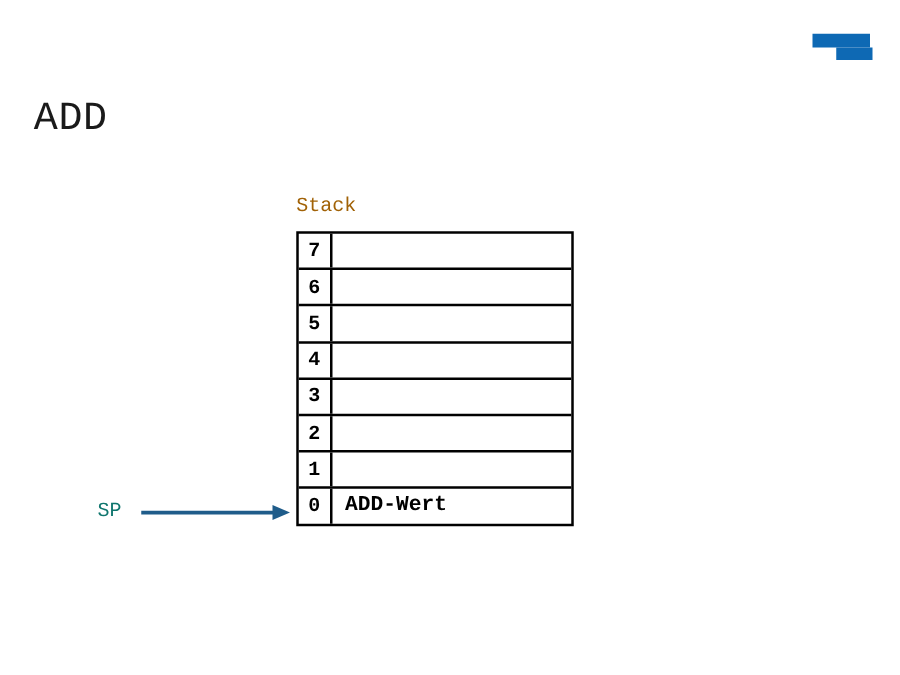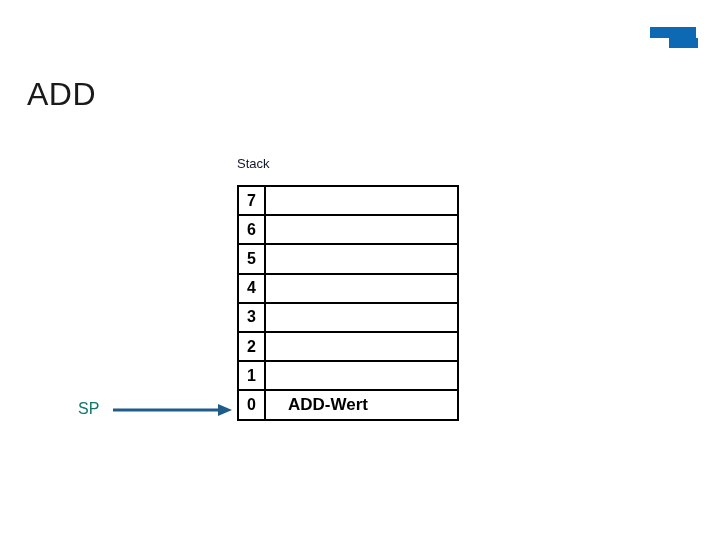--- a/index.html
+++ b/index.html
@@ -2,40 +2,40 @@
 <html><head>
 <meta charset="utf-8">
 <style>
   html, body { margin: 0; padding: 0; background: #ffffff; }
   .slide {
     position: relative;
     width: 720px;
     height: 540px;
     background: #ffffff;
     overflow: hidden;
-    font-family: Liberation Sans, sans-serif;
+    font-family: Liberation Mono, monospace;
     color: #1a1a1a;
   }
   .logo-part { position: absolute; }
   .logo-top    { left: 650px; top: 27px; width: 46px; height: 11px; }
   .logo-bottom { left: 669px; top: 38px; width: 29px; height: 10px; }
   .title {
     position: absolute;
     left: 27px; top: 76px;
     margin: 0;
     font-size: 32px;
     font-weight: 400;
     letter-spacing: 0.5px;
     color: #1a1a1a;
   }
   .stack-label {
     position: absolute;
     left: 237px; top: 156px;
-    font-size: 13px;
-    color: #0f172a;
+    font-size: 16px;
+    color: #a16207;
   }
   .stack-table {
     position: absolute;
     left: 237px; top: 185px;
     width: 222px;
     border: 2px solid #000;
     box-sizing: border-box;
     background: #ffffff;
   }
   .stack-row {
@@ -48,21 +48,21 @@
   .cell.index {
     width: 27px;
     border-right: 2px solid #000;
     justify-content: center;
     font-weight: bold;
     font-size: 16px;
     color: #000;
   }
   .cell.value {
     flex: 1;
-    padding-left: 22px;
+    padding-left: 10px;
     font-weight: bold;
     font-size: 17px;
     color: #000;
     border-radius: 11px;
   }
   .sp-label {
     position: absolute;
     left: 78px; top: 400px;
     font-size: 16px;
     color: #0f766e;

